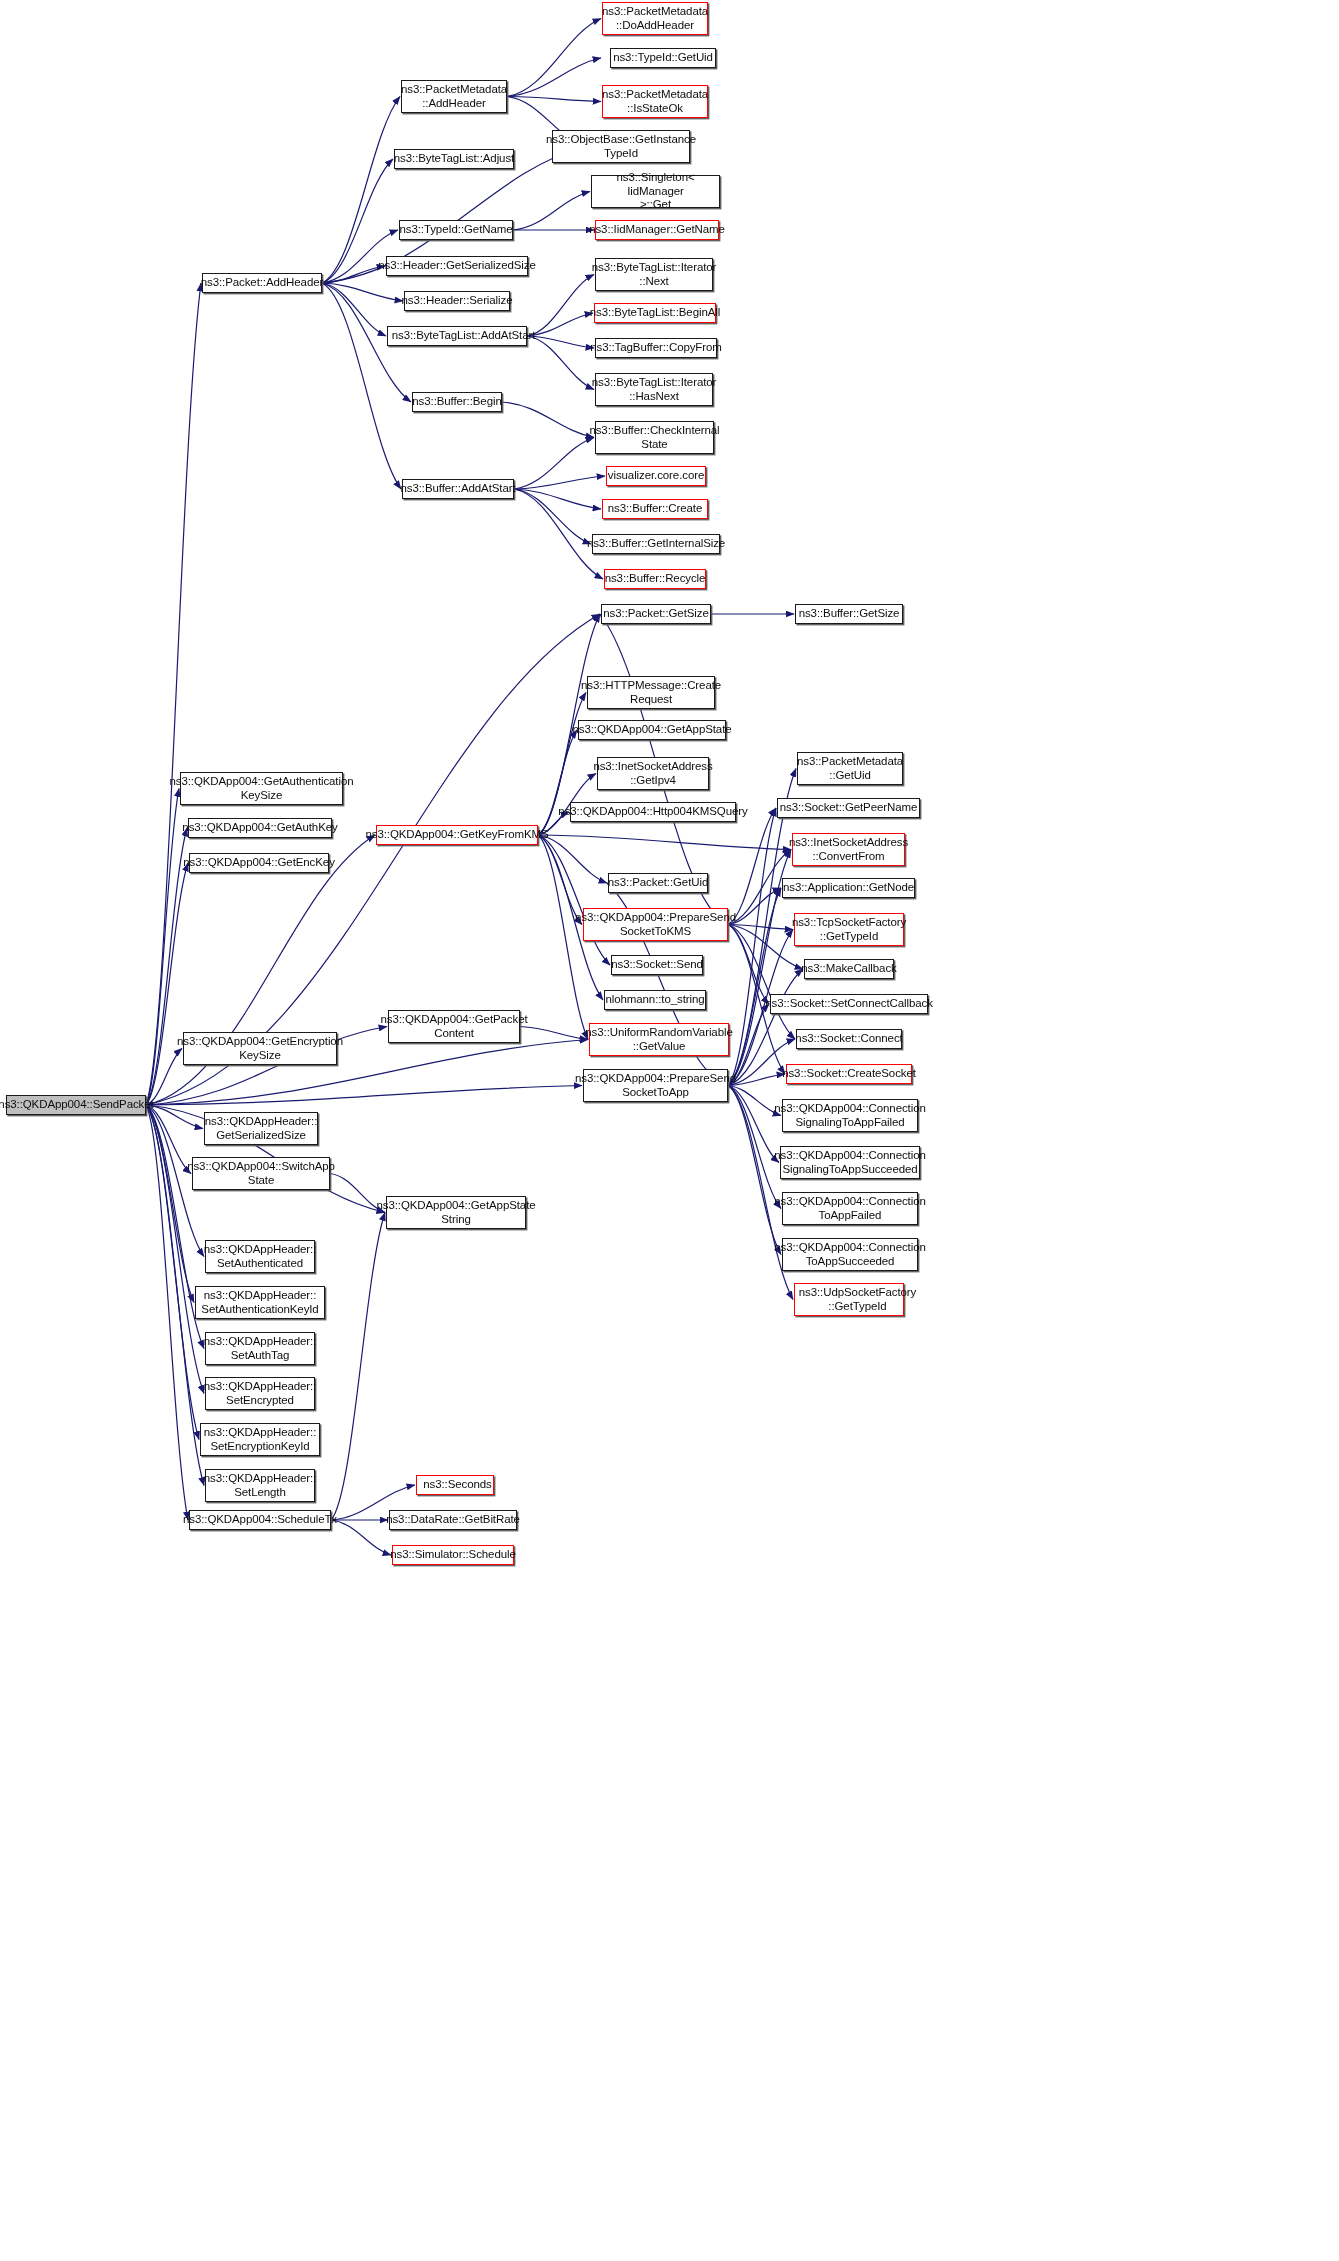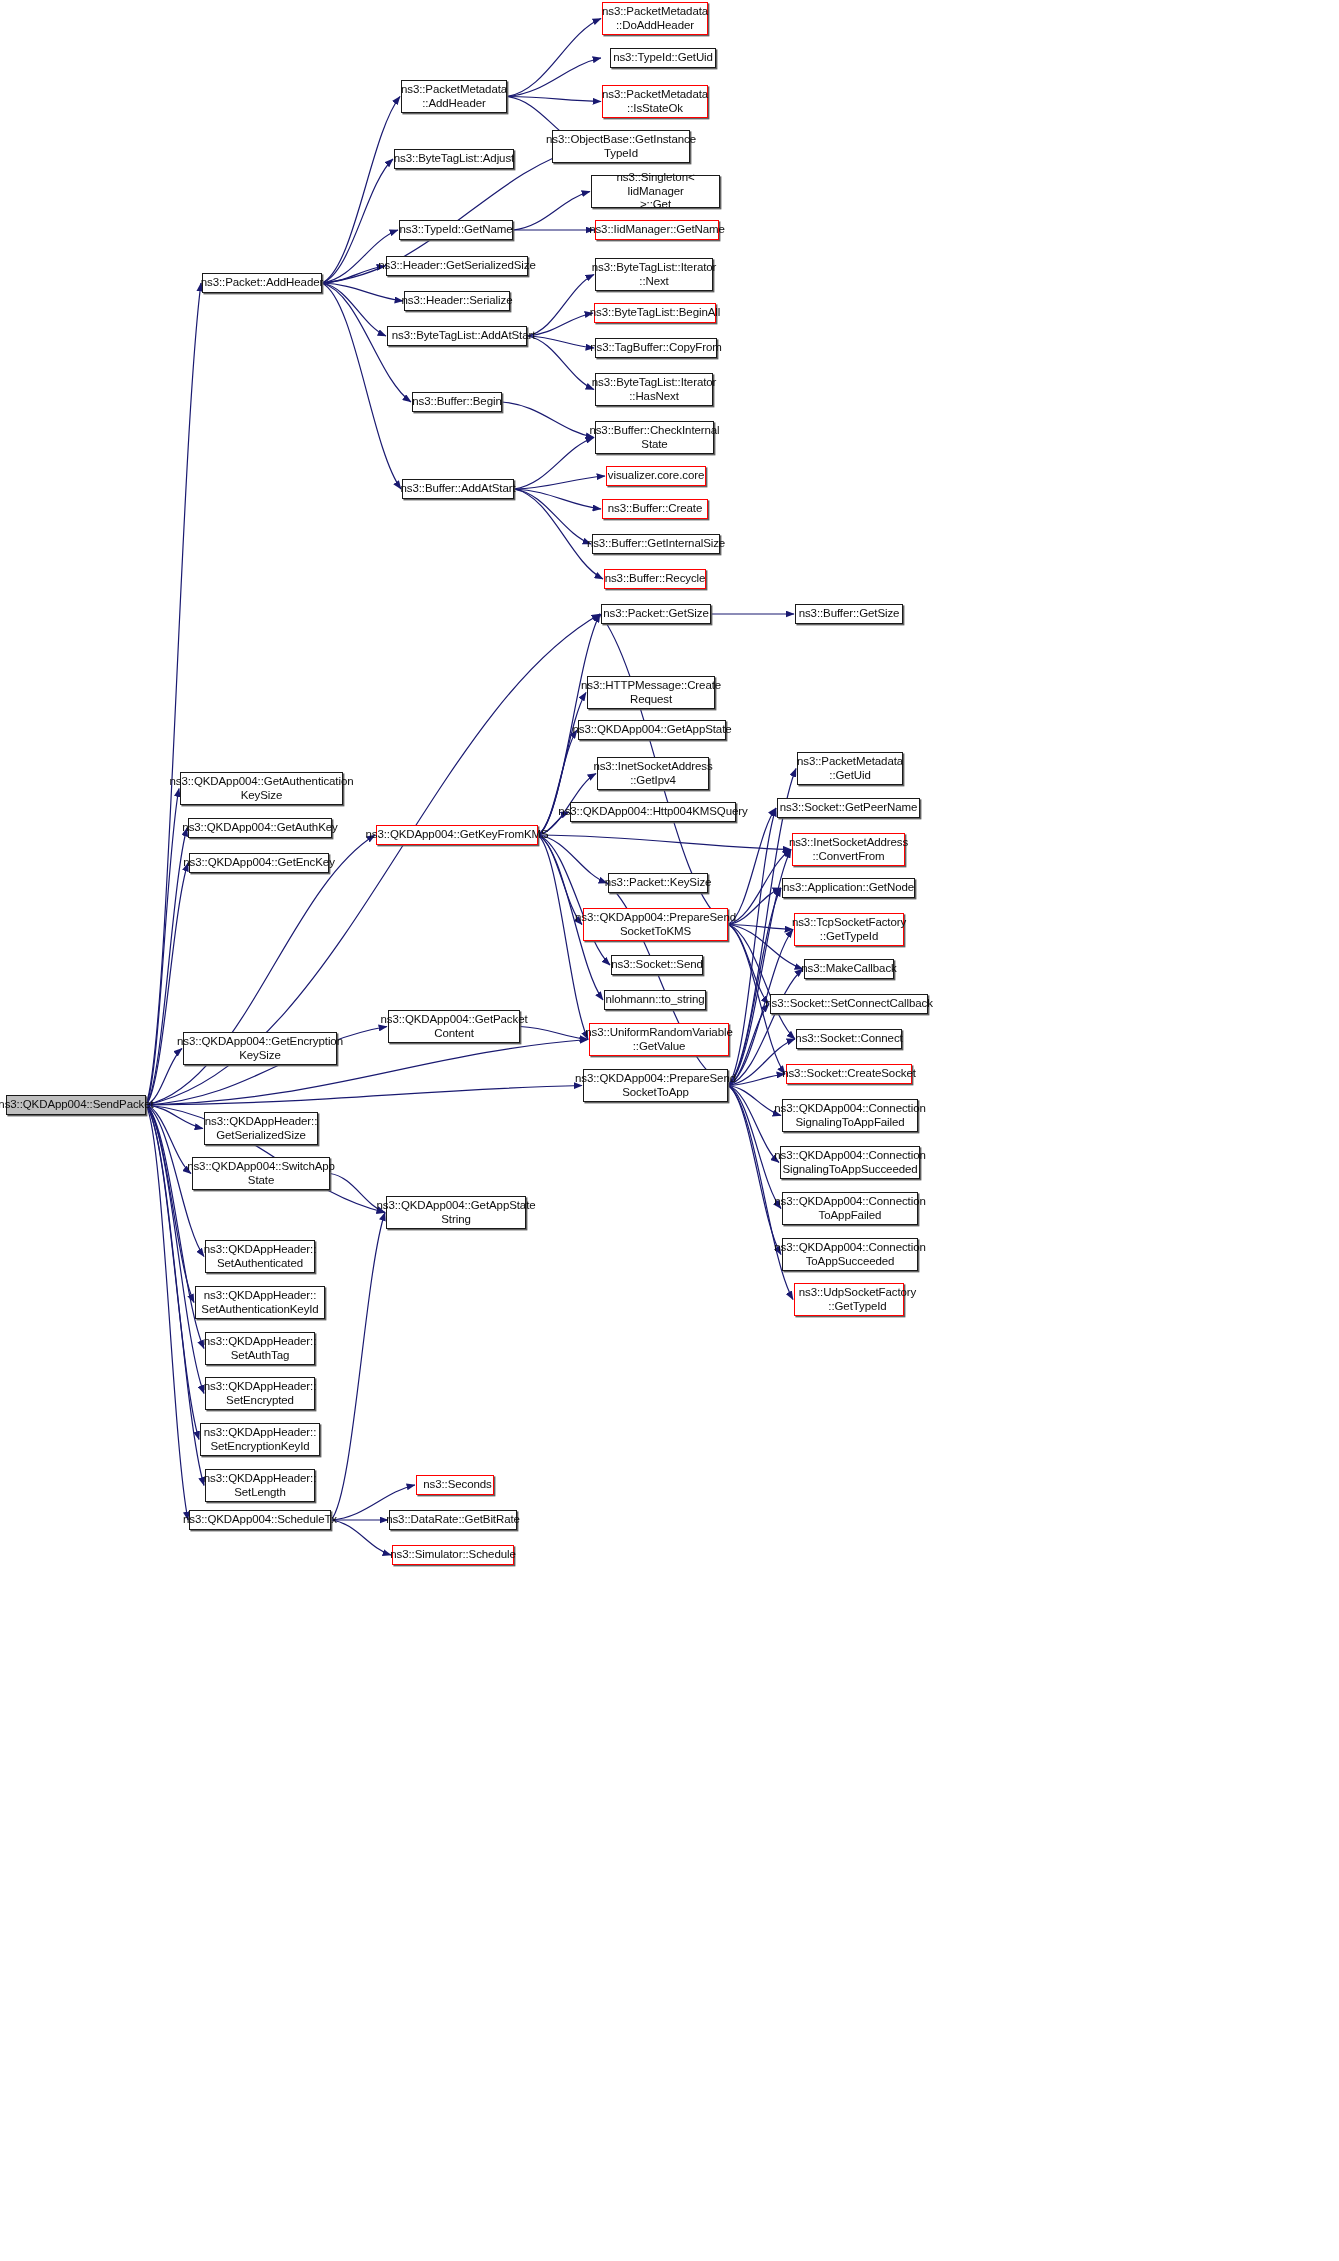--- a/index.html
+++ b/index.html
@@ -169,21 +169,21 @@
       <div class="node red" style="left: 604px; top: 569px; width: 102px; height: 20px;">ns3::Buffer::Recycle</div>
       <div class="node" style="left: 601px; top: 604px; width: 110px; height: 20px;">ns3::Packet::GetSize</div>
       <div class="node" style="left: 795px; top: 604px; width: 108px; height: 20px;">ns3::Buffer::GetSize</div>
       <div class="node" style="left: 587px; top: 676px; width: 128px; height: 33px;">ns3::HTTPMessage::Create
 Request</div>
       <div class="node" style="left: 578px; top: 720px; width: 148px; height: 20px;">ns3::QKDApp004::GetAppState</div>
       <div class="node" style="left: 597px; top: 757px; width: 112px; height: 33px;">ns3::InetSocketAddress
 ::GetIpv4</div>
       <div class="node" style="left: 570px; top: 802px; width: 166px; height: 20px;">ns3::QKDApp004::Http004KMSQuery</div>
       <div class="node red" style="left: 376px; top: 825px; width: 162px; height: 20px;">ns3::QKDApp004::GetKeyFromKMS</div>
-      <div class="node" style="left: 608px; top: 873px; width: 100px; height: 20px;">ns3::Packet::KeySize</div>
+      <div class="node" style="left: 608px; top: 873px; width: 100px; height: 20px;">ns3::Packet::GetUid</div>
       <div class="node red" style="left: 583px; top: 908px; width: 145px; height: 33px;">ns3::QKDApp004::PrepareSend
 SocketToKMS</div>
       <div class="node" style="left: 611px; top: 955px; width: 92px; height: 20px;">ns3::Socket::Send</div>
       <div class="node" style="left: 604px; top: 990px; width: 102px; height: 20px;">nlohmann::to_string</div>
       <div class="node red" style="left: 589px; top: 1023px; width: 140px; height: 33px;">ns3::UniformRandomVariable
 ::GetValue</div>
       <div class="node" style="left: 583px; top: 1069px; width: 145px; height: 33px;">ns3::QKDApp004::PrepareSend
 SocketToApp</div>
       <div class="node" style="left: 388px; top: 1010px; width: 132px; height: 33px;">ns3::QKDApp004::GetPacket
 Content</div>

